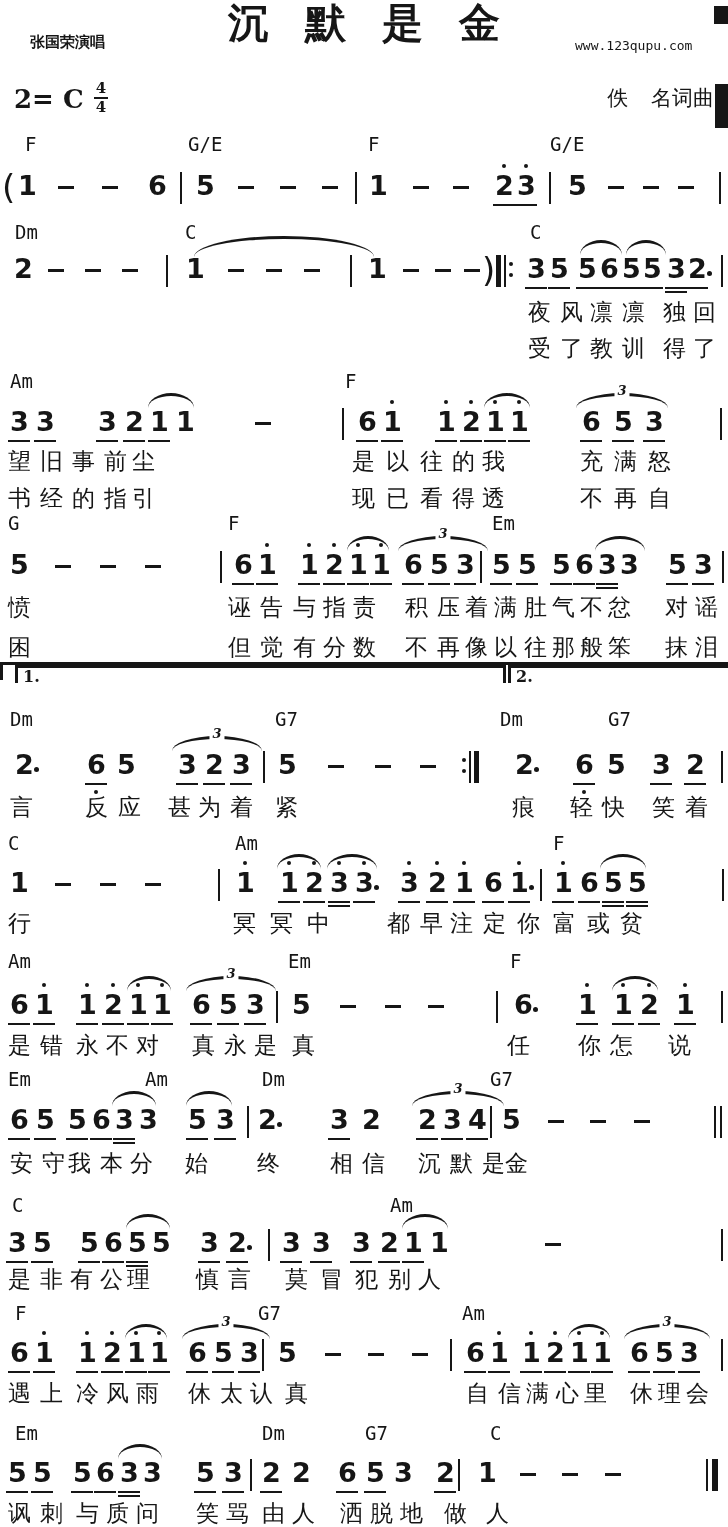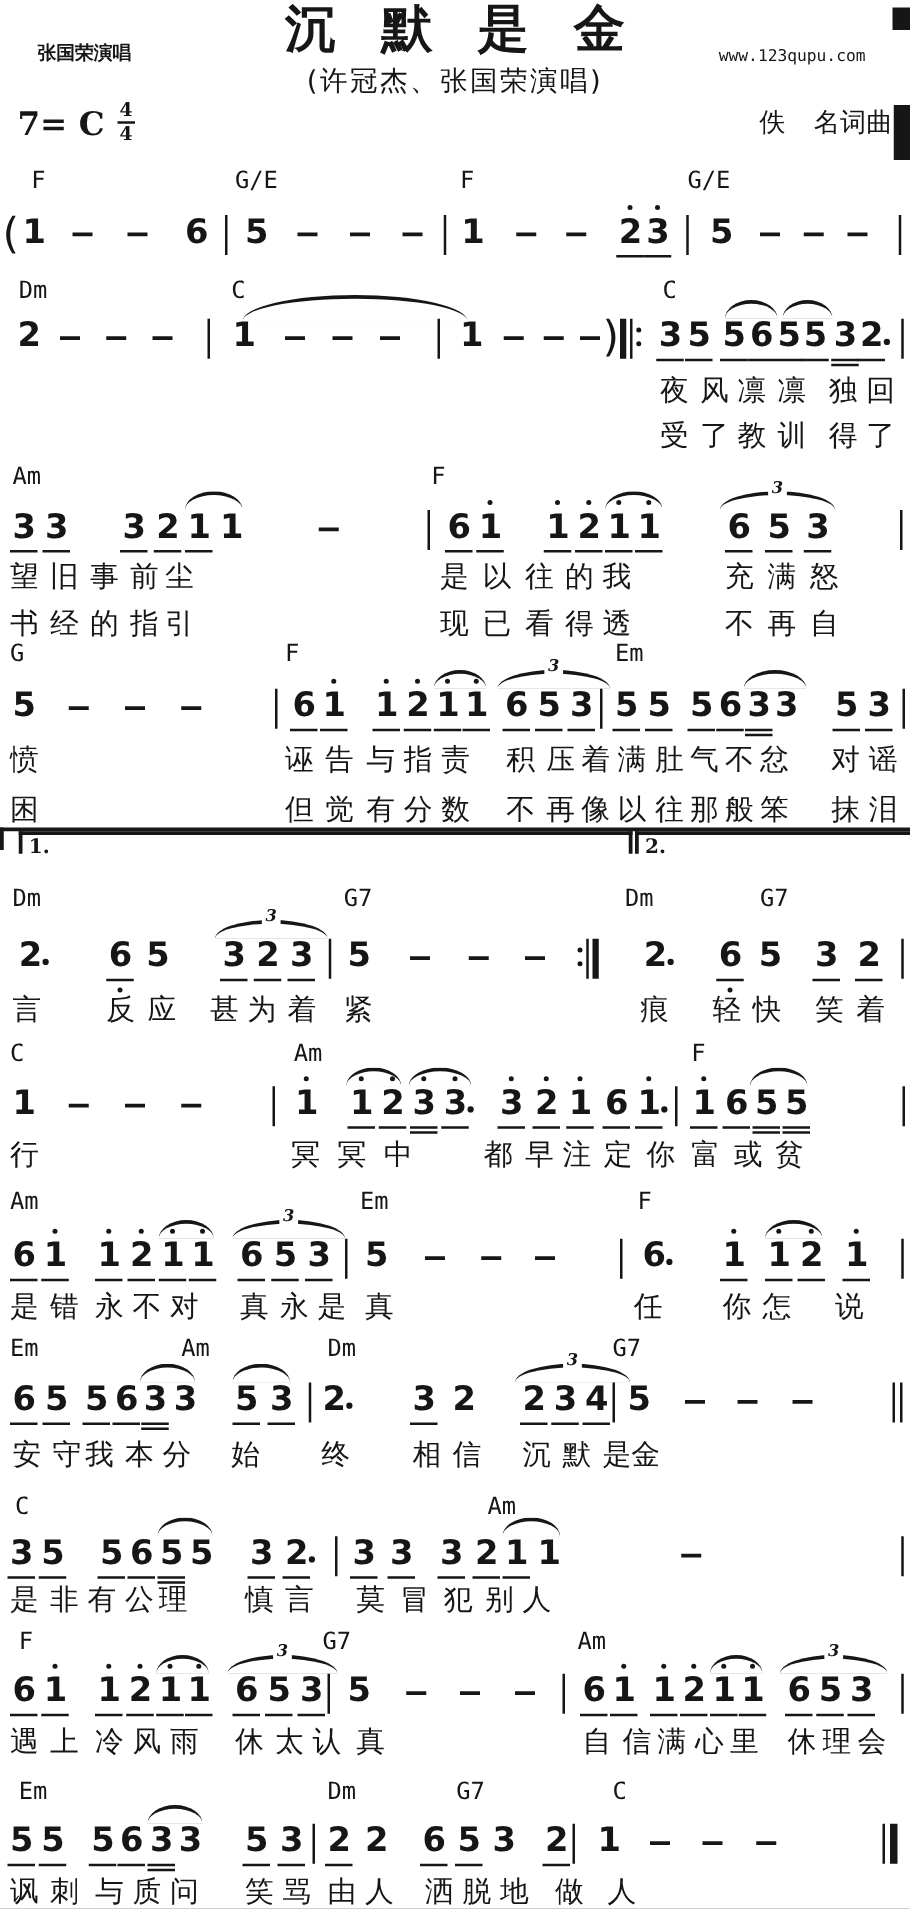--- a/index.html
+++ b/index.html
@@ -42,23 +42,22 @@
   .volta.closed{border-right:3px solid var(--ink);}
   .vlab{position:absolute;left:5px;top:0;font-family:"DejaVu Serif",serif;font-weight:700;font-size:16px;line-height:18px;}
 </style>
 </head>
 <body>
 
 <div class="stage">
   <div class="site">张国荣演唱</div>
   <h1 class="title">沉默是金</h1>
   <div class="url">www.123qupu.com</div>
-  <div class="subtitle">(许冠杰、张国荣演唱)</div>
   <div class="keyline">
-    <span>7= C</span><span class="frac">
+    <span>2= C</span><span class="frac">
         <span class="fn">4</span>
         <span class="fd">4</span>
       </span>
   </div>
   <div class="credit">佚 名词曲</div>
   <div id="music">
       <div class="row chord" style="top: 133px;">
         <div class="chord" style="left: 25px;">F</div>
         <div class="chord" style="left: 188px;">G/E</div>
         <div class="chord" style="left: 368px;">F</div>

